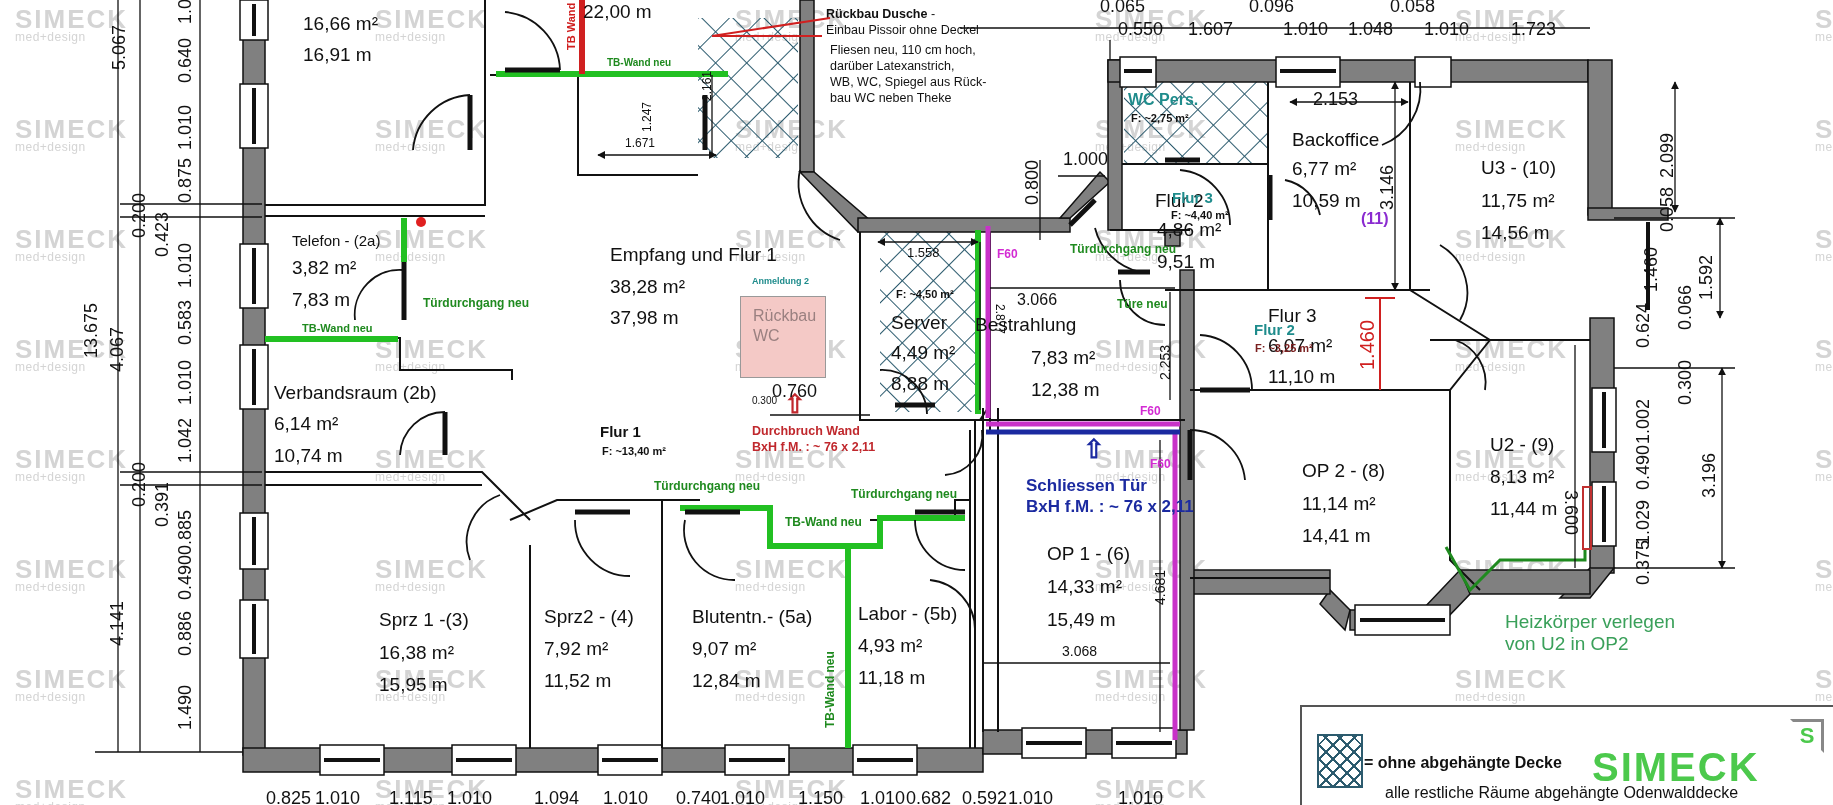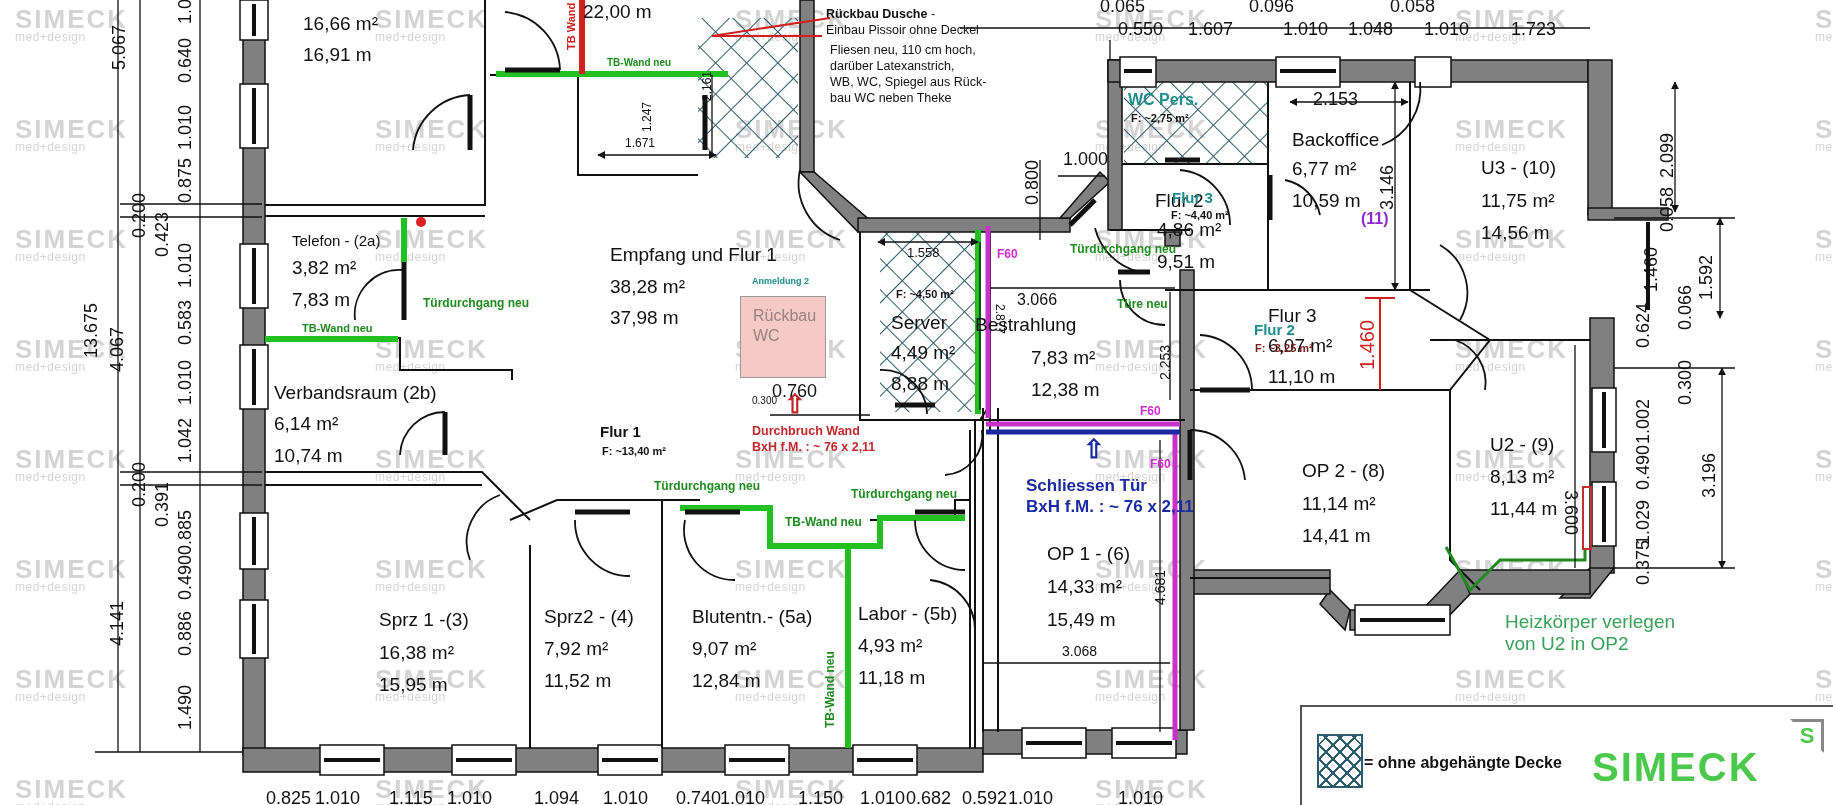--- a/index.html
+++ b/index.html
@@ -671,15 +671,16 @@
   <div class="abs dim-v" style="left:1357px;top:370px;color:#d02020;font-size:20px">1.460</div>
   <div class="abs dim" style="left:772px;top:382px">0.760</div>
   <div class="abs dim-sm" style="left:752px;top:396px;font-size:10px">0.300</div>
   <div class="abs dim-sm" style="left:1062px;top:644px;font-size:14px">3.068</div>
   <div class="abs dim-sm-v" style="left:1153px;top:605px;font-size:14px">4.681</div>
 </div>
 
 <div class="legend">
   <div class="sw"></div>
   <div class="t1">= ohne abgehängte Decke</div>
+  <div class="t2">alle restliche Räume abgehängte Odenwalddecke</div>
   <div class="logo">SIMECK</div>
   <div class="logo-s">S</div>
 </div>
 
 </body></html>

